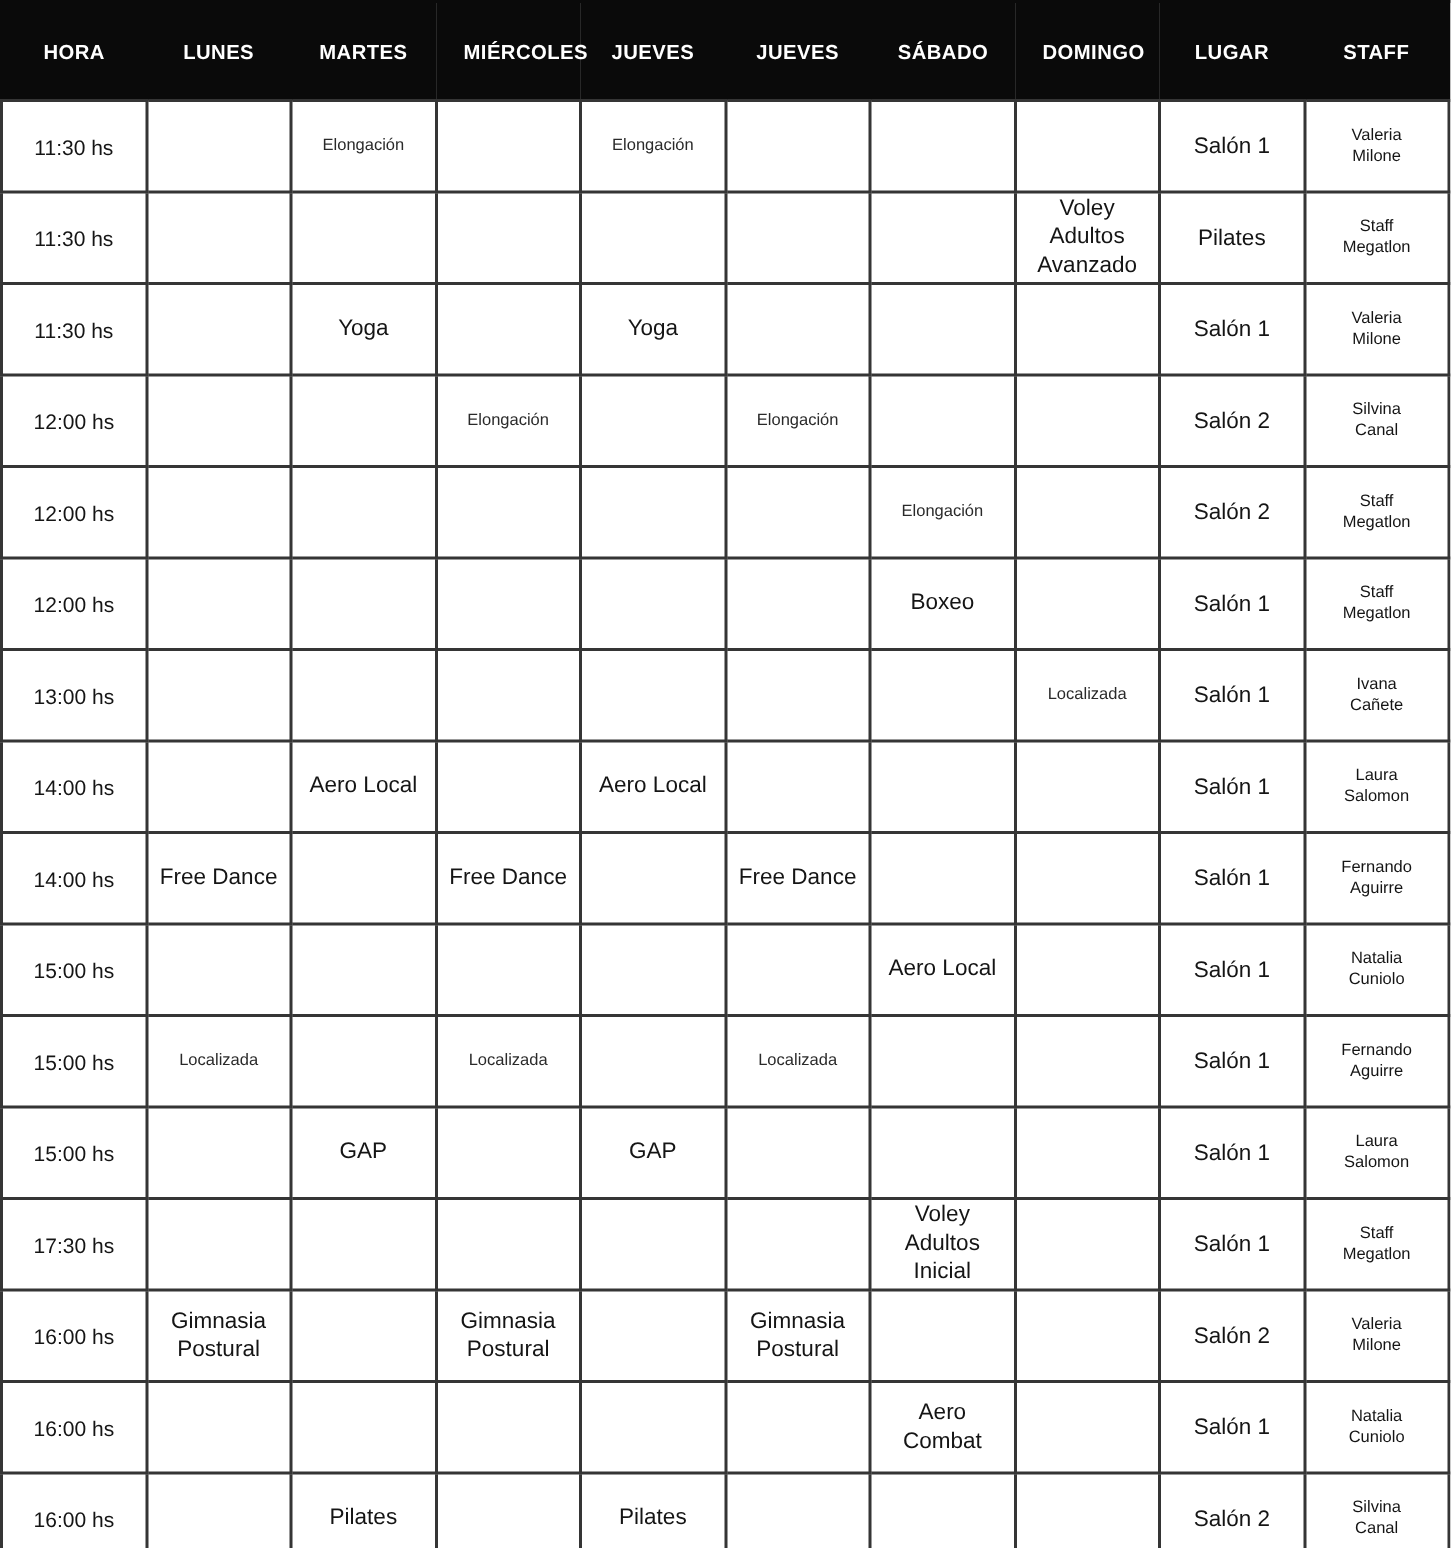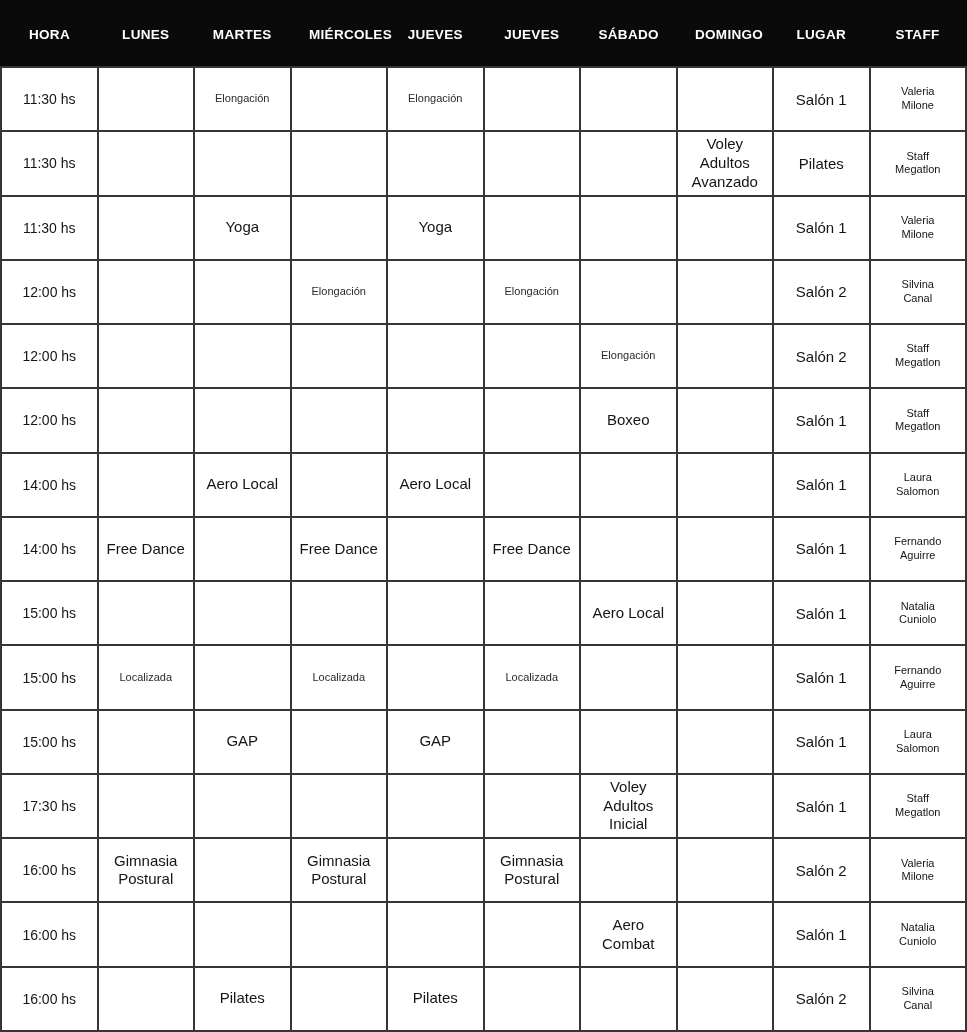--- a/index.html
+++ b/index.html
@@ -156,20 +156,33 @@
           <td class="cell-class"></td>
           <td class="cell-class"></td>
           <td class="cell-class"></td>
           <td class="cell-class">Boxeo</td>
           <td class="cell-class"></td>
           <td class="cell-lugar">Salón 1</td>
           <td class="cell-staff">Staff
 Megatlon</td>
         </tr>
         <tr>
+          <td class="cell-time">13:00 hs</td>
+          <td class="cell-class"></td>
+          <td class="cell-class"></td>
+          <td class="cell-class"></td>
+          <td class="cell-class"></td>
+          <td class="cell-class"></td>
+          <td class="cell-class"></td>
+          <td class="cell-class small-text">Localizada</td>
+          <td class="cell-lugar">Salón 1</td>
+          <td class="cell-staff">Ivana
+Cañete</td>
+        </tr>
+        <tr>
           <td class="cell-time">14:00 hs</td>
           <td class="cell-class"></td>
           <td class="cell-class">Aero Local</td>
           <td class="cell-class"></td>
           <td class="cell-class">Aero Local</td>
           <td class="cell-class"></td>
           <td class="cell-class"></td>
           <td class="cell-class"></td>
           <td class="cell-lugar">Salón 1</td>
           <td class="cell-staff">Laura

